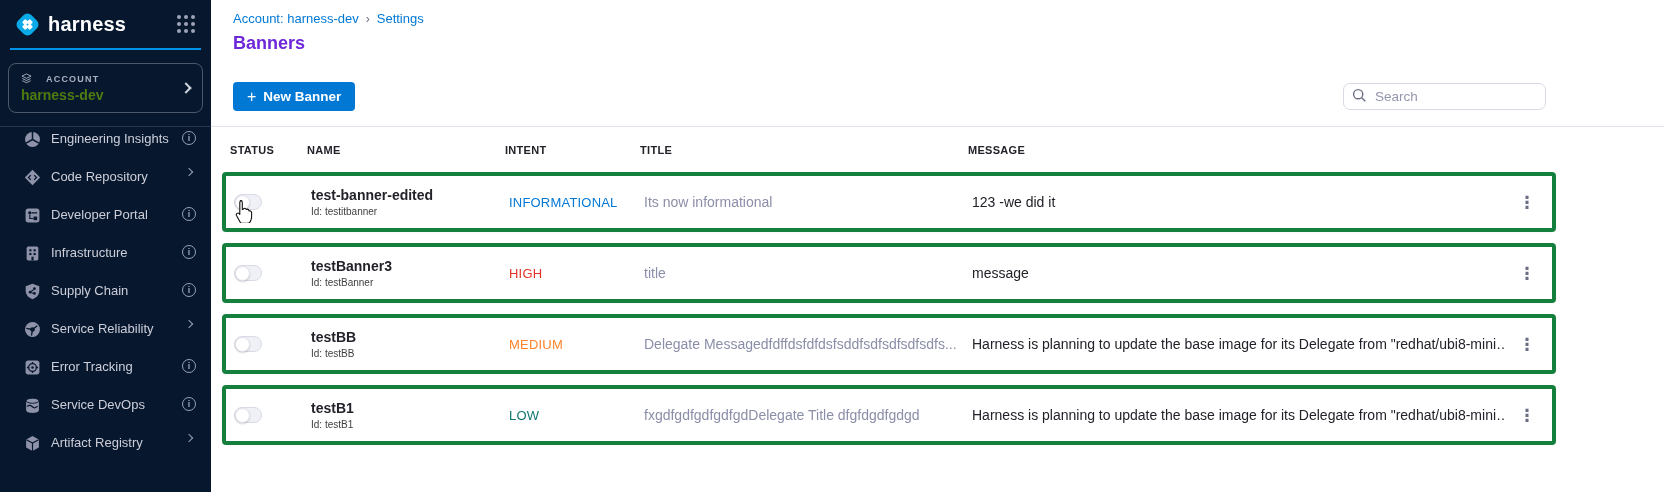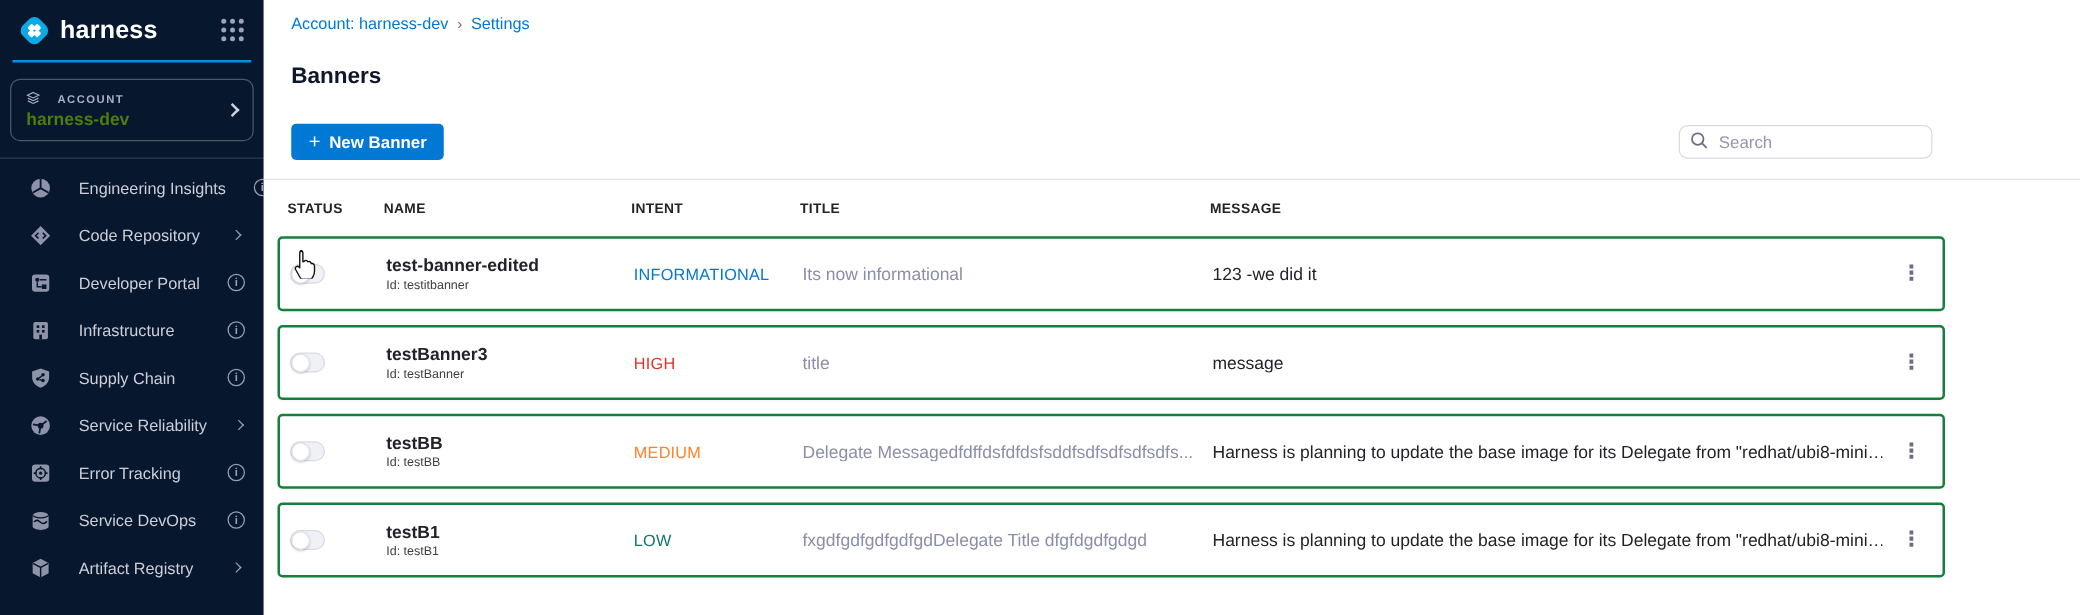--- a/index.html
+++ b/index.html
@@ -15,47 +15,47 @@
   .grid-icon { margin-left:auto; display:grid; grid-template-columns:repeat(3,4px); grid-template-rows:repeat(3,4px); gap:3px; cursor:pointer; }
   .grid-icon i { width:4px; height:4px; border-radius:50%; background:#9ea3b8; }
   .blue-rule { height:2px; background:#0092e4; margin:0 10px; }
   .account-card { position:relative; margin:13px 8px 0 8px; border:1px solid rgba(255,255,255,.28); border-radius:8px; padding:9px 26px 9px 12px; cursor:pointer; }
   .account-label-row { display:flex; align-items:center; gap:14px; }
   .account-label { font-size:9px; font-weight:700; letter-spacing:1.2px; color:#aab0c2; }
   .account-name { margin-top:3px; font-size:14px; font-weight:600; color:#4d7c0f; }
   .account-chevron { position:absolute; right:12px; top:50%; width:8px; height:8px; border-right:2px solid #cdd2de; border-top:2px solid #cdd2de; transform:translateY(-50%) rotate(45deg); }
   .nav-divider { margin-top:13px; border-top:1px solid rgba(255,255,255,.14); }
   .nav { padding-top:4px; overflow:hidden; }
-  .nav-item { display:flex; align-items:center; height:38px; padding:0 15px 0 24px; gap:22px; cursor:pointer; }
+  .nav-item { display:flex; align-items:flex-start; height:38px; padding:0 15px 0 24px; gap:10px; cursor:pointer; }
   .nav-icon { width:17px; height:17px; flex:none; display:flex; align-items:center; justify-content:center; }
   .nav-label { flex:1; font-size:13px; font-weight:500; color:#cdced9; white-space:nowrap; }
   .info-dot { width:14px; height:14px; border:1.2px solid #98a0b6; border-radius:50%; color:#98a0b6; font-size:9px; font-weight:700; display:flex; align-items:center; justify-content:center; flex:none; }
   .nav-chevron { width:6px; height:6px; border-right:1.6px solid #98a0b6; border-top:1.6px solid #98a0b6; transform:rotate(45deg); margin-right:4px; flex:none; }
 
   
   .main { flex:1; padding:0 118px 0 22px; background:#fff; position:relative; }
   .breadcrumb { margin-top:11px; font-size:13px; display:flex; align-items:center; gap:7px; }
   .crumb { color:#0278d5; text-decoration:none; cursor:pointer; }
   .crumb-sep { color:#6b6d85; font-size:12px; }
-  .page-title { margin-top:24px; font-size:18px; font-weight:700; color:#0f172a; }
+  .page-title { margin-top:7px; font-size:18px; font-weight:700; color:#6d28d9; }
   .toolbar { margin-top:28px; display:flex; align-items:center; justify-content:space-between; }
   .new-banner-btn { display:flex; align-items:center; gap:7px; height:29px; padding:0 14px; background:#0278d5; color:#fff; border:none; border-radius:4px; font-size:13.5px; font-weight:700; cursor:pointer; font-family:inherit; }
   .plus { font-size:16px; font-weight:400; line-height:1; }
   .search-box { position:relative; width:203px; height:27px;margin-left:13px; }
   .search-box input { width:100%; height:100%; border:1px solid #d9dae5; border-radius:7px; padding:0 10px 0 31px; font-size:13.5px; color:#22222a; font-family:inherit; outline:none; }
   .search-box input::placeholder { color:#9496ad; }
   .search-icon { position:absolute; left:9px; top:5px; }
 
   .table-rule { margin:15px -118px 0 -22px; border-top:1px solid #e2e3ec; }
 
   .table { margin:0 -10px 0 -11px; }
   .tgrid { display:grid; grid-template-columns:77px 198px 135px 328px 1fr 36px; align-items:center; padding:0 12px 0 8px; }
   .thead { height:45px; }
   .thead span { font-size:11px; font-weight:700; color:#22222a; letter-spacing:.3px; }
-  .row-card { height:60px; background:#fff; border:2px solid #15803d; border-radius:4px; margin-bottom:11px; box-shadow:0 1px 2px rgba(40,41,61,.03); }
+  .row-card { height:60px; background:#fff; border:4px solid #15803d; border-radius:4px; margin-bottom:11px; box-shadow:0 1px 2px rgba(40,41,61,.03); }
   .toggle { width:28px; height:16px; border-radius:9px; background:#f0f1f7; border:1px solid #d9dae5; position:relative; cursor:pointer; }
   .toggle .knob { position:absolute; left:0; top:-0.5px; width:15px; height:15px; border-radius:50%; background:#fff; border:1px solid #e2e3ec; box-shadow:0 1px 2px rgba(0,0,0,.18); }
   .cell-name .nm { font-size:14px; font-weight:600; color:#22222a; }
   .cell-name .id { font-size:10px; color:#404040; margin-top:3px; }
   .cell-intent { font-size:13px; font-weight:500; letter-spacing:.2px; }
   .cell-title { font-size:14px; color:#8b8ea8; white-space:nowrap; overflow:hidden; padding-right:14px; }
   .cell-message { font-size:14px; color:#22222a; white-space:nowrap; overflow:hidden; }
   .kebab { justify-self:end; width:26px; height:26px; display:flex; align-items:center; justify-content:center; font-size:17px; font-weight:700; color:#6b6d85; cursor:pointer; border-radius:4px; }
 
   .cursor { position:absolute; left:233px; top:199px; pointer-events:none; z-index:10; }

